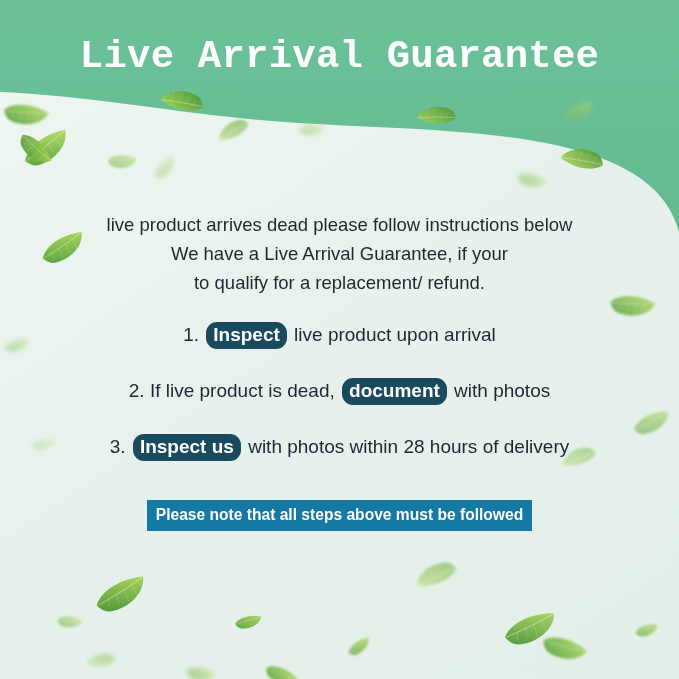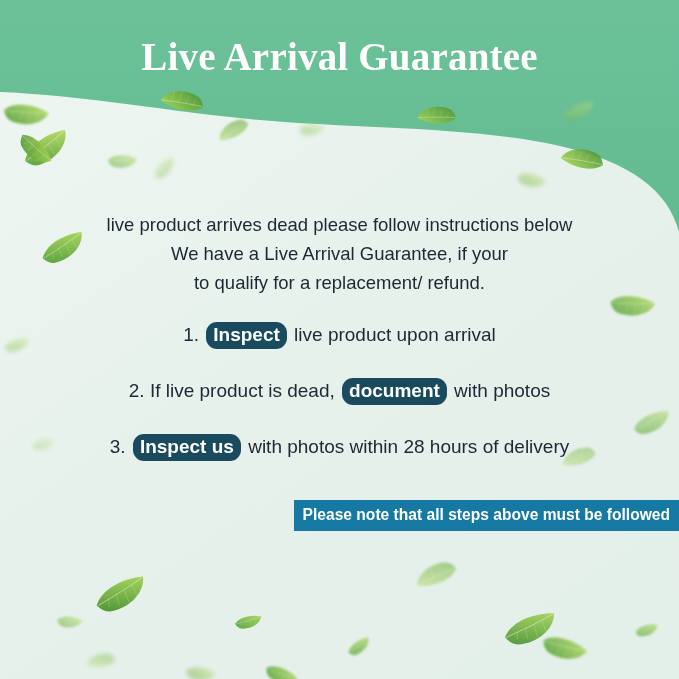--- a/index.html
+++ b/index.html
@@ -50,21 +50,21 @@
     z-index: 4;
     left: 0;
     top: 34px;
     width: 679px;
     text-align: center;
     color: #ffffff;
     font-size: 39px;
     font-weight: bold;
     letter-spacing: 0.2px;
     line-height: 46px;
-    font-family: Liberation Serif, serif;
+    font-family: Liberation Mono, monospace;
   }
 
   
   .content {
     position: absolute;
     z-index: 5;
     left: 0;
     top: 0;
     width: 679px;
     height: 679px;
@@ -109,21 +109,21 @@
     vertical-align: baseline;
     font-size: 19px;
     border-radius: 11px;
   }
 
   .notice {
     position: absolute;
     left: 0;
     top: 500px;
     width: 679px;
-    text-align: right;
+    text-align: center;
   }
   .notice-line {
     display: inline-block;
     background: #1579a3;
     color: #ffffff;
     font-weight: bold;
     font-size: 15.6px;
     line-height: 20px;
     padding: 5px 9px 6px 9px;
     margin-bottom: 6px;

